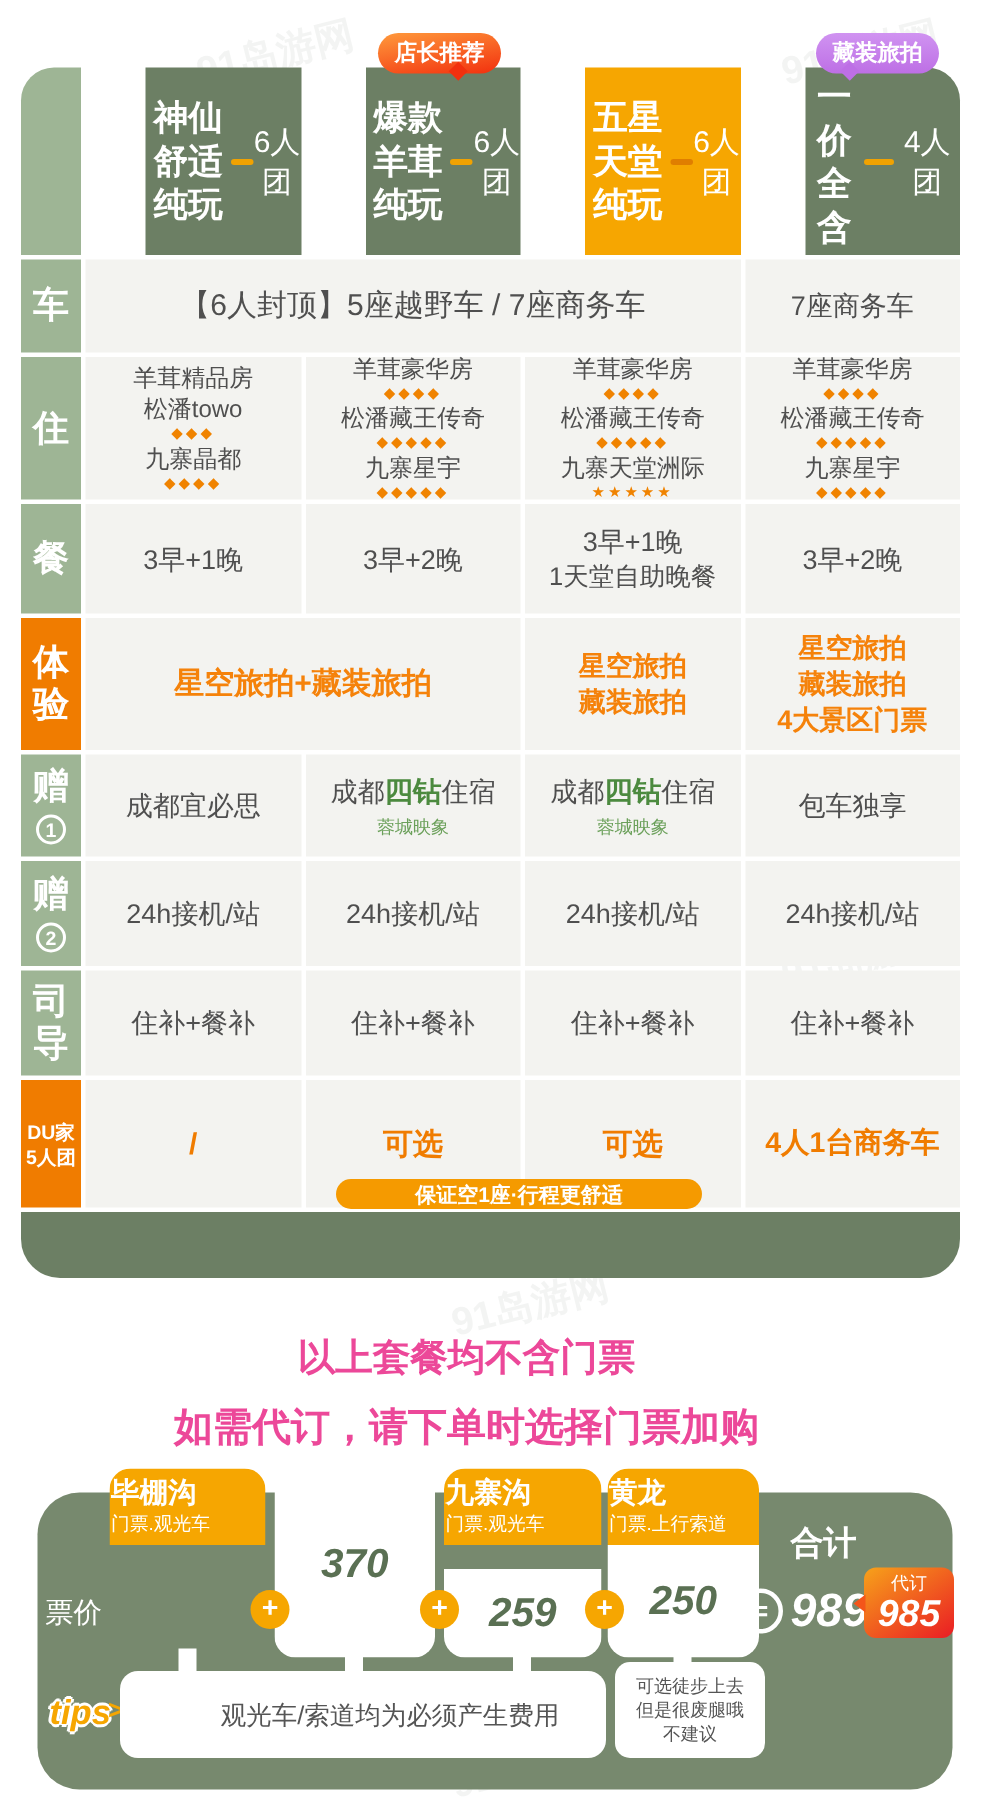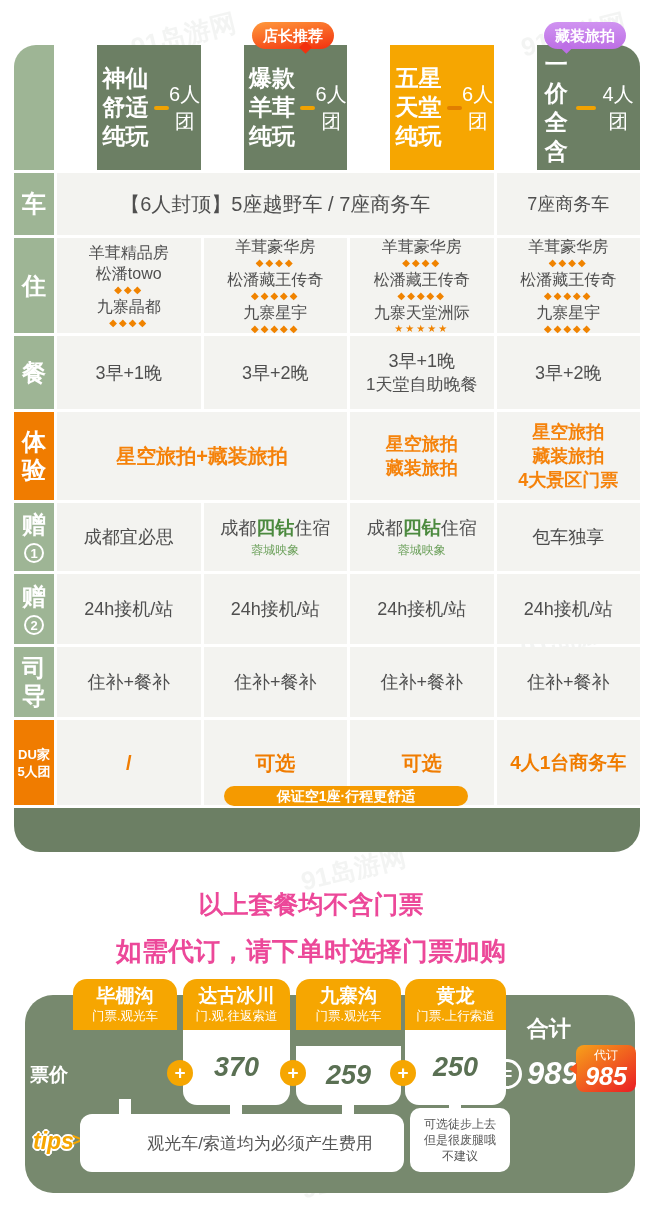--- a/index.html
+++ b/index.html
@@ -59,24 +59,24 @@
              text-align: center; z-index: 4; }
 
   
   .note-line { position: absolute; left: 0; width: 622px; text-align: center; color: #ec4899; font-weight: bold; }
   .note-1 { top: 888px; font-size: 25px; }
   .note-2 { top: 934px; font-size: 26px; }
 
   
   .ticket-panel { position: absolute; left: 25px; top: 995px; width: 610px; height: 198px;
                   background: #77896e; border-radius: 28px; }
-  .fare-label { position: absolute; left: 30px; top: 1062px; color: #fff; font-weight: bold; font-size: 19px; z-index: 3; }
+  .fare-label { position: absolute; left: 30px; top: 1062px; color: #fff; font-weight: normal; font-size: 19px; z-index: 3; }
   .tcard { position: absolute; top: 979px; height: 126px; border-radius: 14px; overflow: hidden;
            display: flex; flex-direction: column; z-index: 3; }
-  .tcard-head { background: #f6a601; color: #fff; text-align: center; padding: 5px 1px 6px; }
+  .tcard-head { background: #f6a601; color: #fff; text-align: left; padding: 5px 1px 6px; }
   .tcard-name { font-size: 19px; font-weight: bold; line-height: 24px; }
   .tcard-desc { font-size: 12.5px; line-height: 16px; }
   .tcard-body { background: #fff; flex: 1; display: flex; align-items: center; justify-content: center; }
   .tprice { color: #5a7053; font-weight: bold; font-style: italic; font-size: 27px; }
   .plus-circle { position: absolute; width: 26px; height: 26px; border-radius: 50%; background: #f6a601;
                  color: #fff; font-weight: bold; font-size: 19px; line-height: 25px; text-align: center;
                  top: 1060px; z-index: 4; }
   .eq-circle { position: absolute; left: 492px; top: 1059px; width: 30px; height: 30px; border-radius: 50%;
                border: 3px solid #fff; color: #fff; font-weight: bold; font-size: 18px; line-height: 24px;
                text-align: center; z-index: 3; }
@@ -314,24 +314,20 @@
   <div class="connector" style="left:342px;"></div>
   <div class="connector" style="left:449px;"></div>
 
   <div class="tcard" style="left:73px;width:104px;">
     <div class="tcard-head">
       <div class="tcard-name">毕棚沟</div>
       <div class="tcard-desc">门票.观光车</div>
     </div>
   </div>
   <div class="tcard" style="left:183px;width:107px;">
-    <div class="tcard-head">
-      <div class="tcard-name">达古冰川</div>
-      <div class="tcard-desc">门.观.往返索道</div>
-    </div>
     <div class="tcard-body">
         <span class="tprice">370</span>
       </div>
   </div>
   <div class="tcard" style="left:296px;width:105px;gap:16px;">
     <div class="tcard-head">
       <div class="tcard-name">九寨沟</div>
       <div class="tcard-desc">门票.观光车</div>
     </div>
     <div class="tcard-body">

